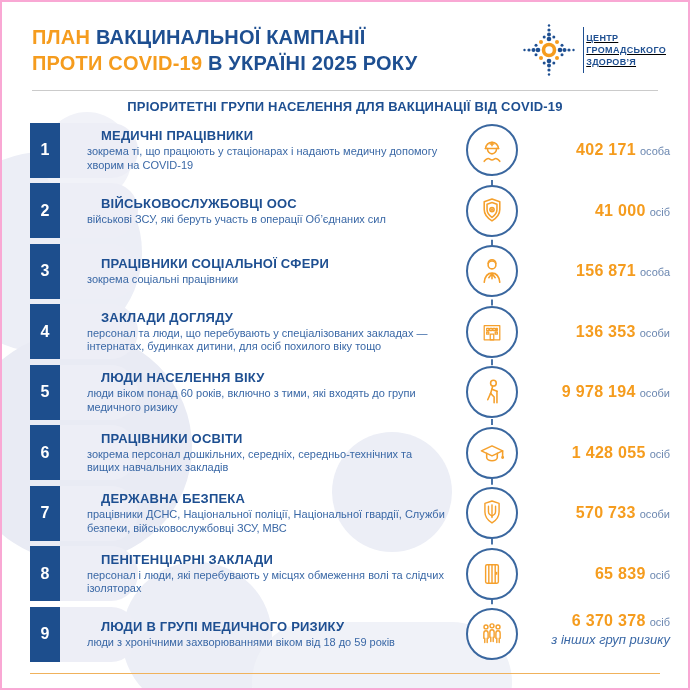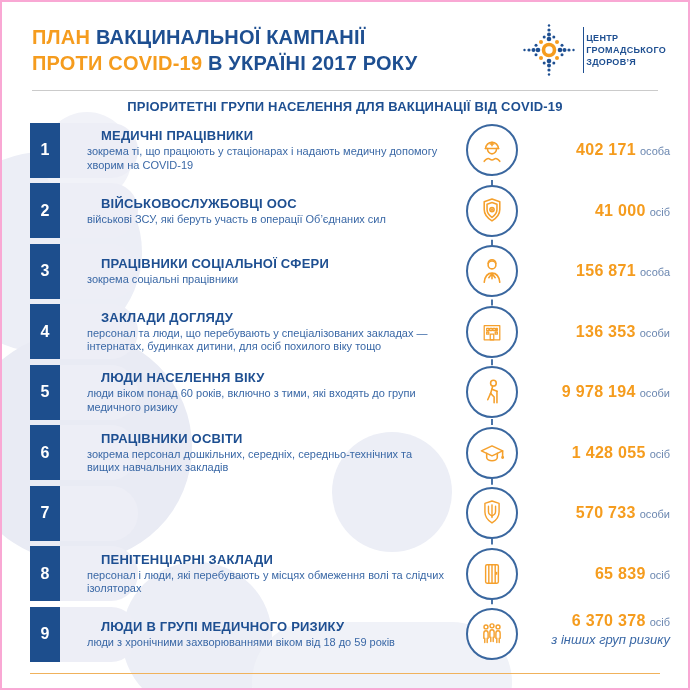--- a/index.html
+++ b/index.html
@@ -17,21 +17,21 @@
 
   .content { position:relative; z-index:1; }
 
   
   .header { display:flex; justify-content:space-between; align-items:flex-start;
             padding:16px 22px 0 30px; }
   .titles { padding-top:6px; }
   .title-line { font-size:20px; font-weight:bold; letter-spacing:.2px; line-height:26px;
                 color:#1e4f91; white-space:nowrap; }
   .accent { color:#f59c1e; }
-  .logo { display:flex; align-items:center; gap:2px; }
+  .logo { display:flex; align-items:center; gap:2px;text-decoration:underline; }
   .logo-divider { width:1.5px; height:46px; background:#1e4f91; }
   .logo-text { color:#1e4f91; font-weight:bold; font-size:9px; line-height:12px; letter-spacing:.3px; }
 
   .header-rule { border:0; border-top:1px solid #cbcbcb; margin:8px 30px 0 30px; }
 
   .subtitle { margin-top:8px; text-align:center; color:#1e4f91; font-weight:bold;
               font-size:13px; letter-spacing:.2px; height:16px; }
 
   
   .rows { position:relative; margin-top:5px; }
@@ -82,21 +82,21 @@
 
   <div class="content">
     <div class="header">
       <div class="titles">
         <div class="title-line">
           <span class="accent">ПЛАН</span>
           <span>ВАКЦИНАЛЬНОЇ КАМПАНІЇ</span>
         </div>
         <div class="title-line">
           <span class="accent">ПРОТИ COVID-19</span>
-          <span>В УКРАЇНІ 2017 РОКУ</span>
+          <span>В УКРАЇНІ 2025 РОКУ</span>
         </div>
       </div>
       <div class="logo">
         <svg width="64" height="64" viewBox="-32 -32 64 64">
           <circle cx="0" cy="0" r="5.5" fill="none" stroke="#f59c1e" stroke-width="3.6"></circle>
           <g fill="#1e4f91">
             <circle cx="0" cy="-11" r="2.3"></circle>
               <circle cx="0" cy="-15.5" r="2"></circle>
               <circle cx="0" cy="-20" r="1.6"></circle>
               <circle cx="0" cy="-24.5" r="1.2"></circle>
@@ -263,20 +263,24 @@
           </svg>
         </div>
         <div class="count">
           <span class="cnum">1 428 055</span><span class="cunit">осіб</span>
         </div>
       </div>
 
       <div class="row">
         <div class="pill"></div>
         <div class="numbox">7</div>
+        <div class="textblock">
+          <div class="gtitle">ДЕРЖАВНА БЕЗПЕКА</div>
+          <div class="gdesc">працівники ДСНС, Національної поліції, Національної гвардії, Служби безпеки, військовослужбовці ЗСУ, МВС</div>
+        </div>
         <div class="circle">
           <svg class="ic" viewBox="0 0 48 48" width="34" height="34" fill="none" stroke="#f5a02c" stroke-width="2" stroke-linecap="round" stroke-linejoin="round">
             <path d="M24 7 l10 3.5 v12 c0 9 -6 13 -10 15.5 c-4 -2.5 -10 -6.5 -10 -15.5 v-12 z"></path>
             <path d="M24 12.5 v18"></path>
             <path d="M19 14.5 v7.5 c0 3 2 5 5 6"></path>
             <path d="M29 14.5 v7.5 c0 3 -2 5 -5 6"></path>
           </svg>
         </div>
         <div class="count">
           <span class="cnum">570 733</span><span class="cunit">особи</span>

